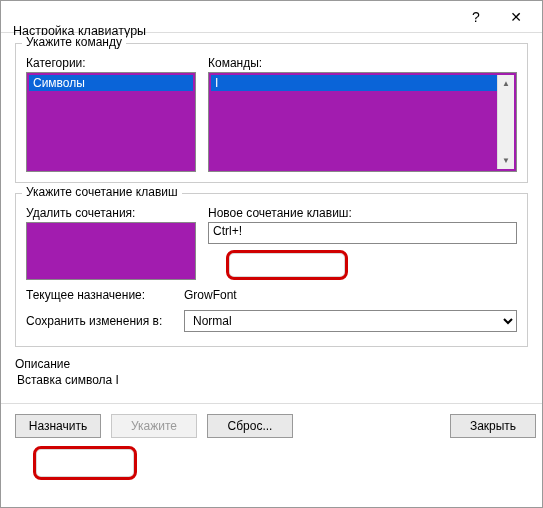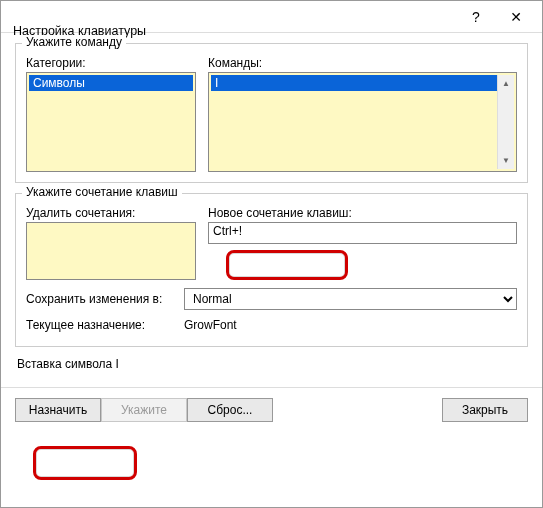--- a/index.html
+++ b/index.html
@@ -49,21 +49,21 @@
     padding: 0 4px;
     font-size: 12px;
     text-align: right;
   }
   .row { display: flex; gap: 12px; }
   .col { display: flex; flex-direction: column; flex: 1; }
   .col.left { flex: 0 0 170px; }
   label.small { font-size: 12px; margin-bottom: 2px; }
   .listbox {
     border: 1px solid #888;
-    background: #fef9c3;
+    background: #a21caf;
     height: 100px;
     padding: 2px;
     overflow: hidden;
     position: relative;
   }
   .listbox.short { height: 58px; }
   .listbox .item { padding: 1px 4px; font-size: 12px; }
   .listbox .item.selected {
     background: #0a64d8;
     color: #fff;
@@ -104,21 +104,22 @@
     border: 1px solid #888;
     background: #fff;
     font-size: 12px;
     padding: 0 4px;
   }
   .desc-title { margin: 6px 0 2px 0; }
   .desc-text { margin: 2px 0 0 2px; }
   .button-row {
     display: flex;
     align-items: center;
-    padding: 10px 14px 0 14px;
+    gap: 10px;
+    padding: 10px 6px 0 14px;
     border-top: 1px solid #ddd;
     margin-top: 6px;
   }
   button.win {
     min-width: 86px;
     height: 24px;
     background: #e9e9e9;
     border: 1px solid #999;
     font-size: 12px;
     font-family: inherit;
@@ -189,32 +190,33 @@
         <label class="small">Удалить сочетания:</label>
         <div class="listbox short"></div>
       </div>
       <div class="col">
         <label class="small">Новое сочетание клавиш:</label>
         <div class="textbox">Ctrl+!</div>
       </div>
     </div>
 
     <div class="kv">
+      <span class="k">Текущее назначение:</span>
+      <span>GrowFont</span>
+    </div>
+
+    <div class="kv">
       <span class="k">Сохранить изменения в:</span>
       <select class="combo">
         <option>Normal</option>
       </select>
     </div>
-
-    <div class="kv">
-      <span class="k">Текущее назначение:</span>
-      <span>GrowFont</span>
-    </div>
   </div>
 
+  <div class="desc-title">Описание</div>
   <div class="desc-text">Вставка символа I</div>
 
 </div>
 
 <div class="button-row">
   <button class="win">Назначить</button>
   <button class="win" disabled="">Укажите</button>
   <button class="win">Сброс...</button>
   <div class="spacer"></div>
   <button class="win">Закрыть</button>

